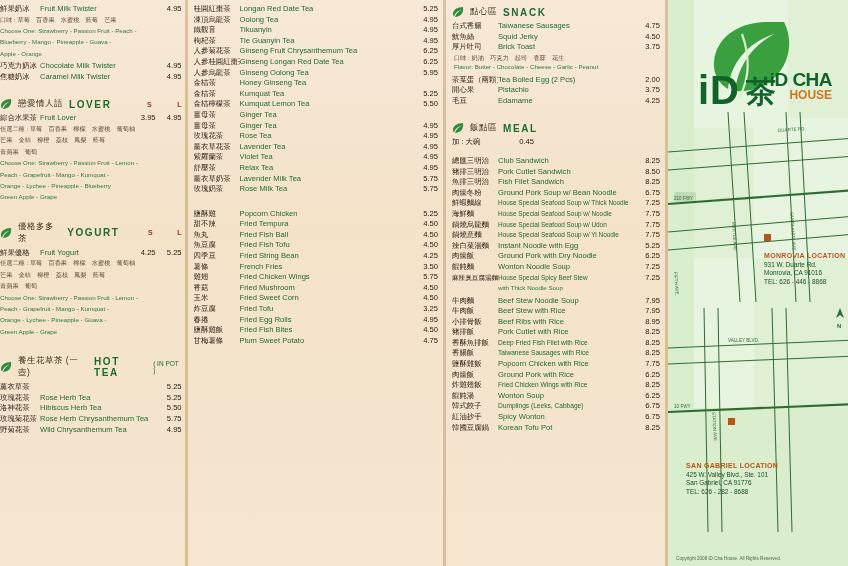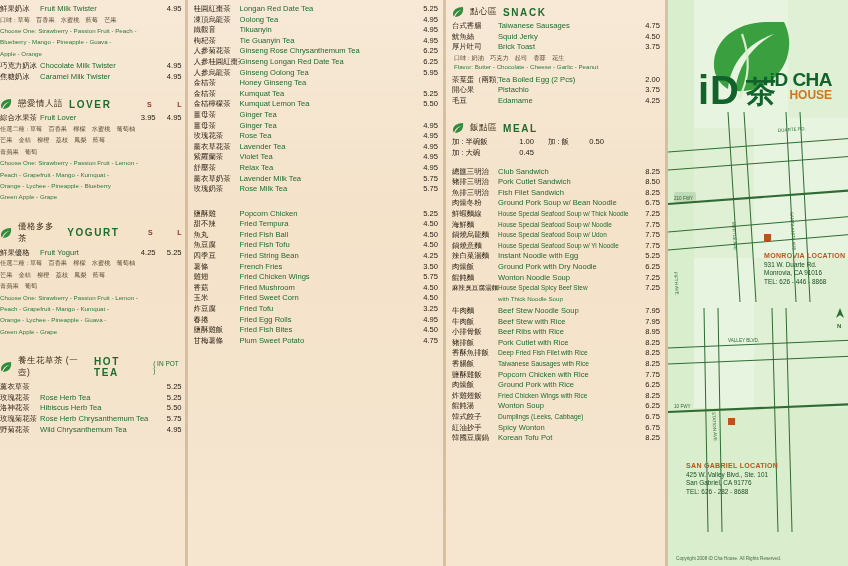--- a/index.html
+++ b/index.html
@@ -282,21 +282,21 @@
           <span class="en">Tikuanyin</span>
           <span class="pr">4.95</span>
         </div>
         <div class="row">
           <span class="cn">枸杞茶</span>
           <span class="en">Tie Guanyin Tea</span>
           <span class="pr">4.95</span>
         </div>
         <div class="row">
           <span class="cn">人參菊花茶</span>
-          <span class="en">Ginseng Rose Chrysanthemum Tea</span>
+          <span class="en">Ginseng Fruit Chrysanthemum Tea</span>
           <span class="pr">6.25</span>
         </div>
         <div class="row">
           <span class="cn">人參桂圓紅棗茶</span>
           <span class="en">Ginseng Longan Red Date Tea</span>
           <span class="pr">6.25</span>
         </div>
         <div class="row">
           <span class="cn">人參烏龍茶</span>
           <span class="en">Ginseng Oolong Tea</span>
@@ -485,26 +485,20 @@
         <span class="leaf">
           <svg viewBox="0 0 12 12" width="12" height="12">
               <path d="M11 1C5 1 1 4 1 8c0 1 .4 2 1 2.6C3 7 6 4.5 10 3.6 7 5 4 7.5 3 11c5 0 9-3.5 8-10z" fill="#2f8c3c"></path>
             </svg>
         </span>
         <span class="sec-cn">飯點區</span>
         <span class="sec-en">MEAL</span>
       </div>
 
       <div class="rows">
-        <div class="row">
-          <span class="cn" style="width:52px">加 : 半碗飯</span>
-          <span class="pr" style="width:30px">1.00</span>
-          <span class="cn" style="width:40px;padding-left:14px">加 : 飯</span>
-          <span class="pr" style="width:30px">0.50</span>
-        </div>
         <div class="row">
           <span class="cn" style="width:52px">加 : 大碗</span>
           <span class="pr" style="width:30px">0.45</span>
         </div>
       </div>
 
       <div class="spacer"></div>
 
       <div class="rows">
         <div class="row">

